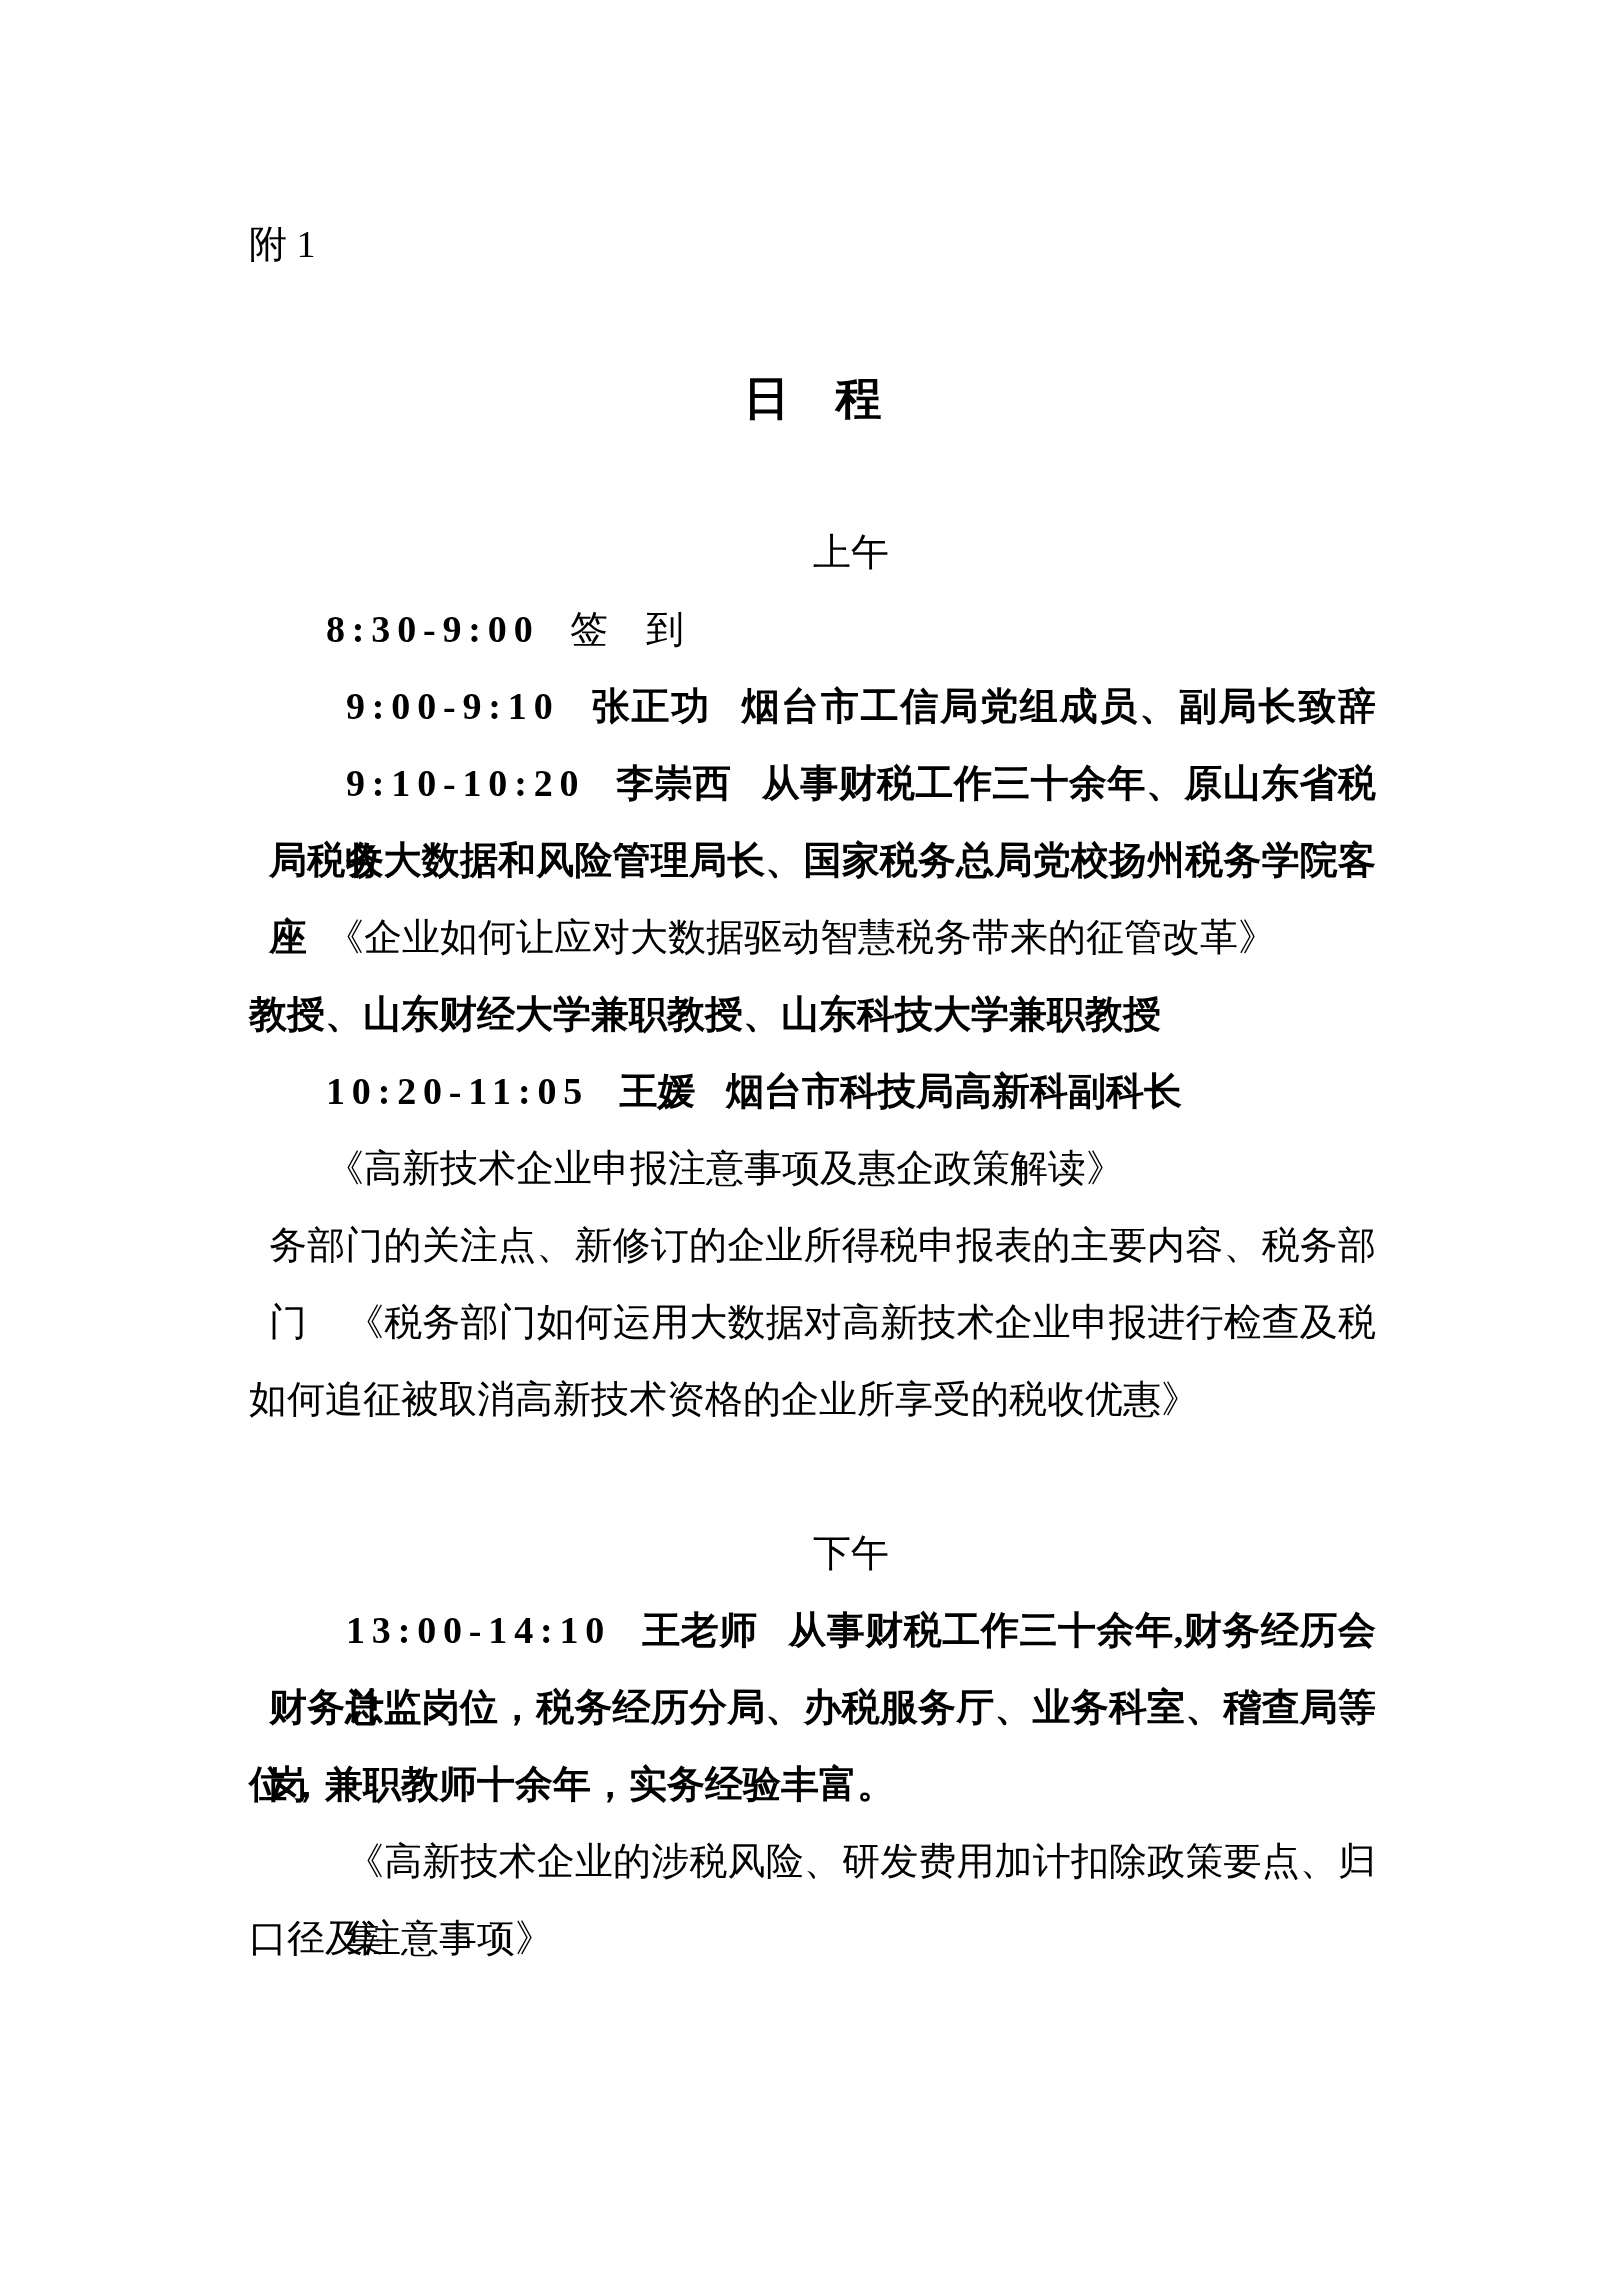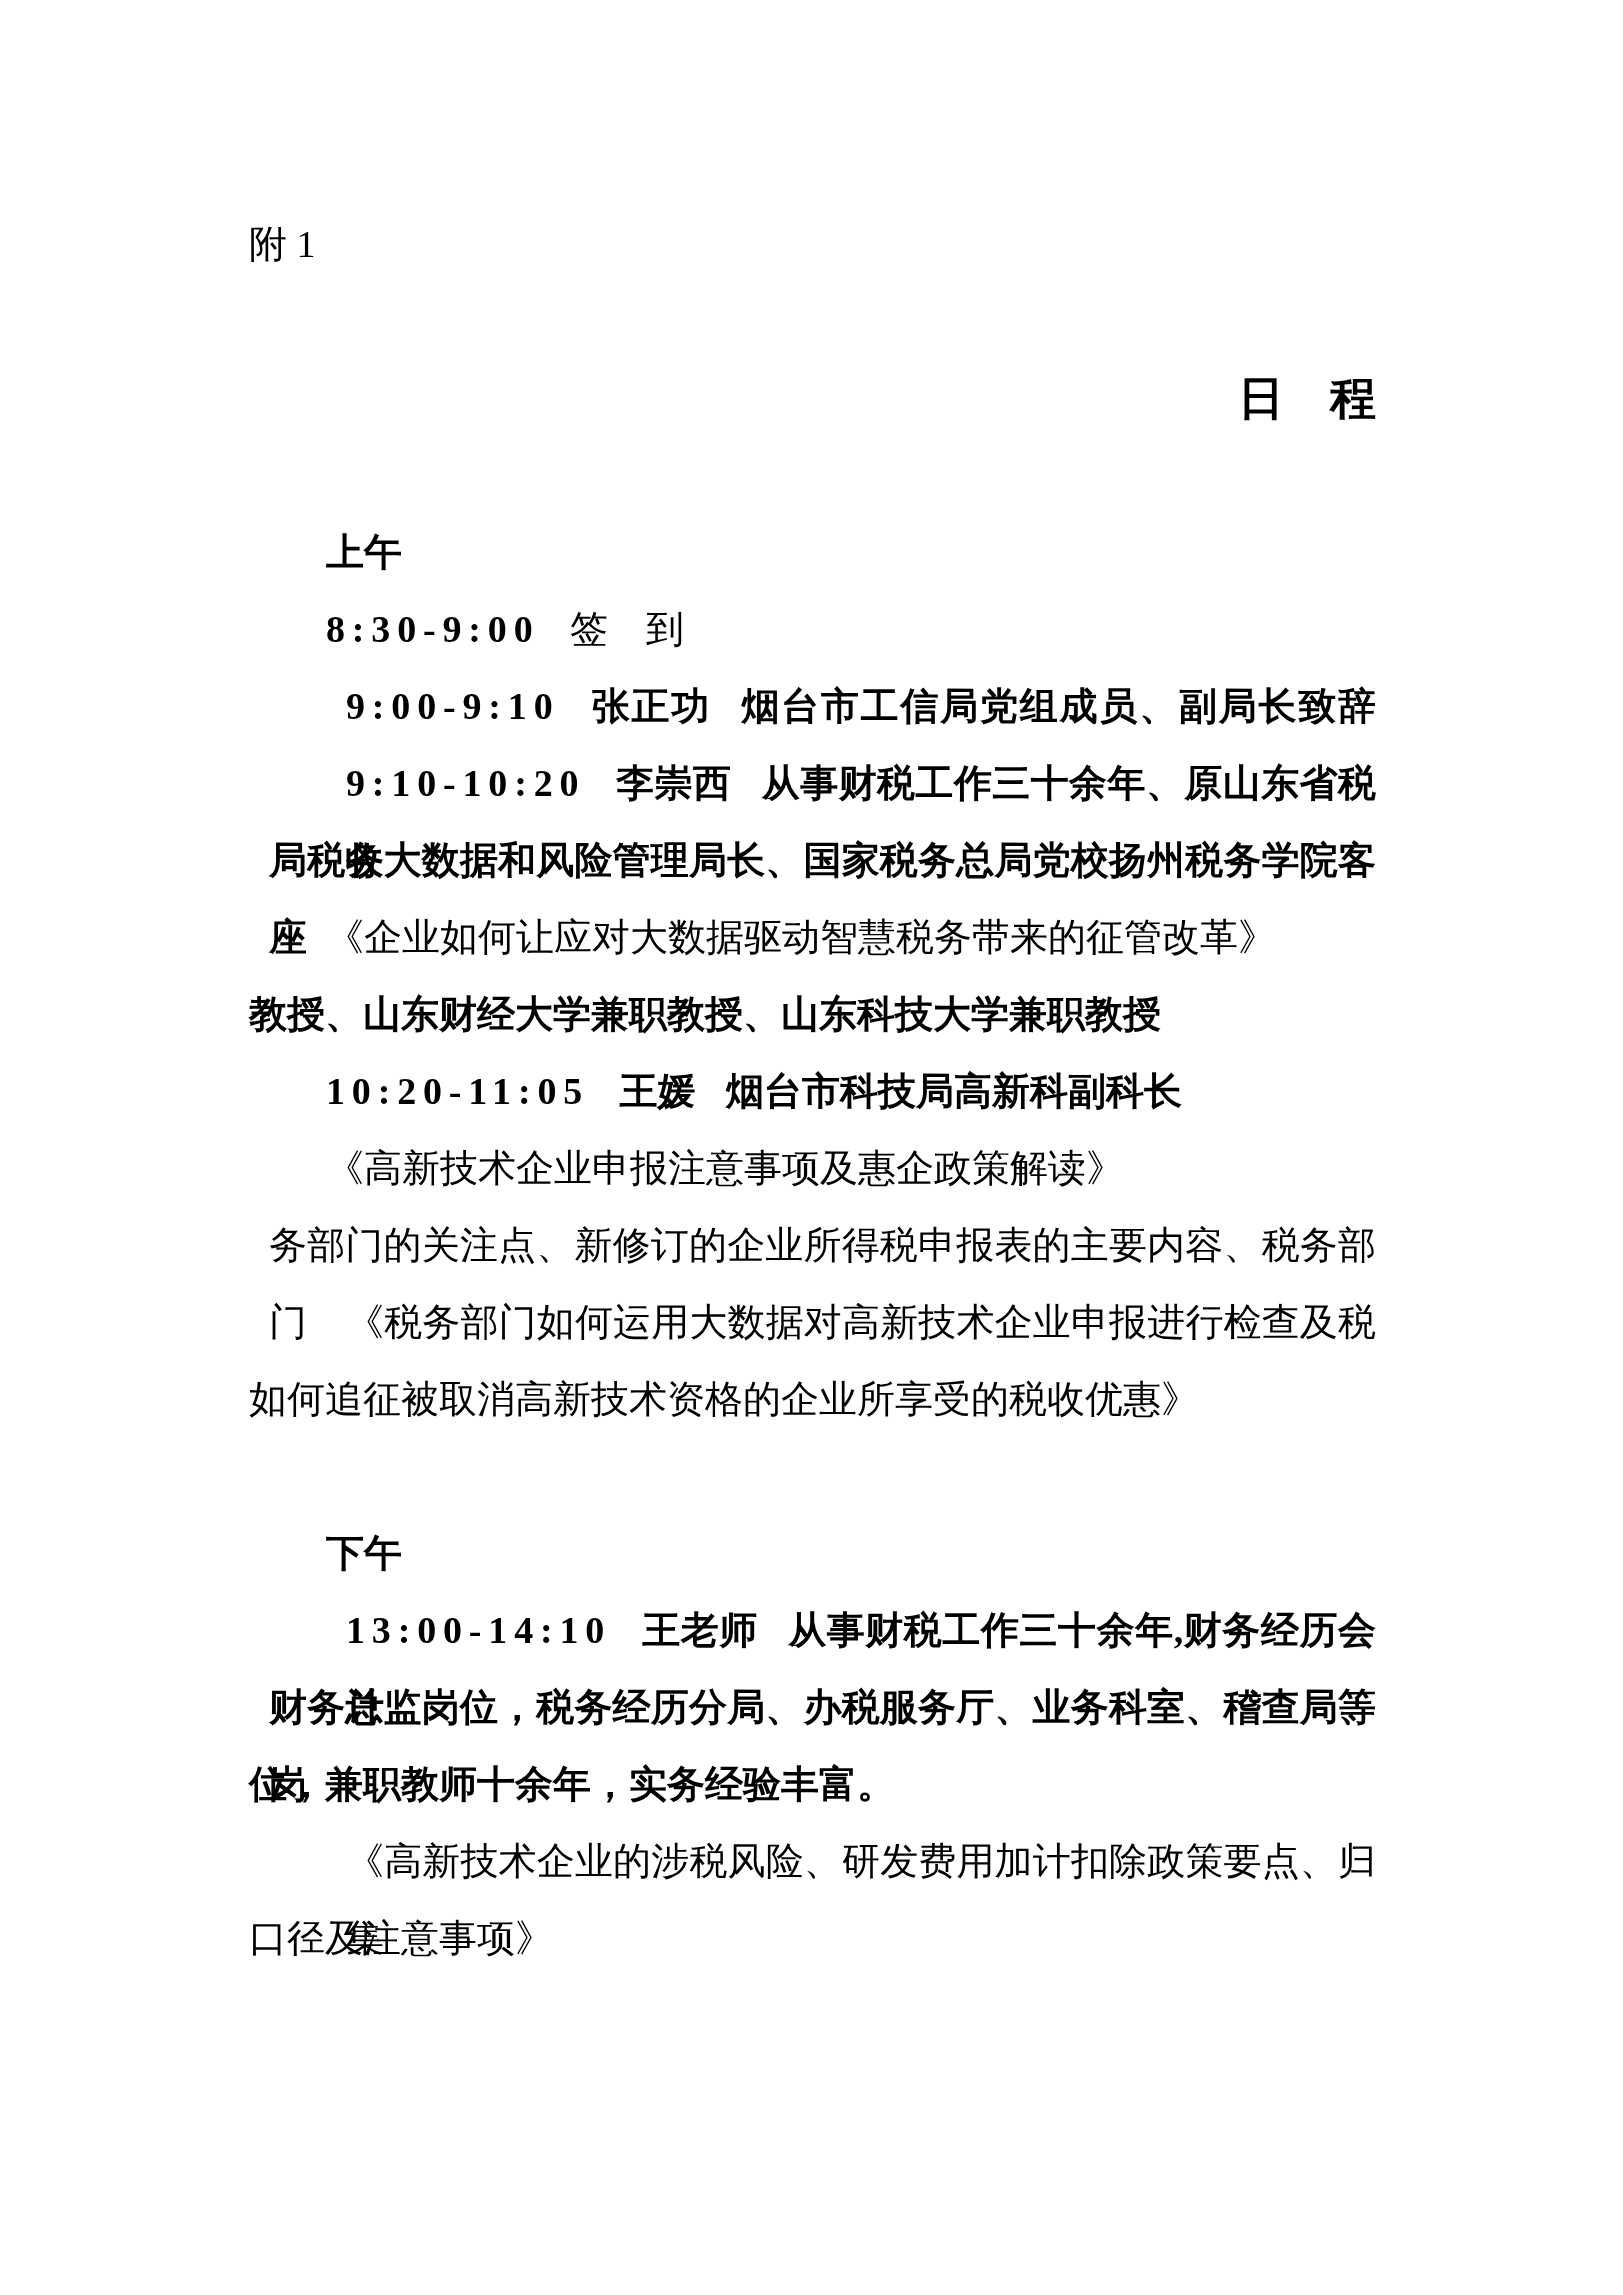--- a/index.html
+++ b/index.html
@@ -34,31 +34,32 @@
     line-height: 77px;
     font-size: 38px;
     white-space: normal;
   }
   .attachment {
     font-size: 38px;
   }
   .title {
     font-size: 46px;
     font-weight: bold;
-    text-align: right;
+    text-align: center;
     margin-top: 77px;    
     margin-bottom: 77px; 
   }
   .section + .section {
     margin-top: 77px;    
   }
   .heading {
     font-family: "Liberation Sans", "DejaVu Sans", sans-serif;
-    font-weight: bold;
+    font-weight: normal;
     padding-left: 77px;
+    text-align: center;
   }
   .entry.indent {
     padding-left: 77px;
   }
   .entry.fill {
     text-align: justify;
     text-align-last: justify;
     text-justify: inter-character;
     margin-left: 20px;
   }

